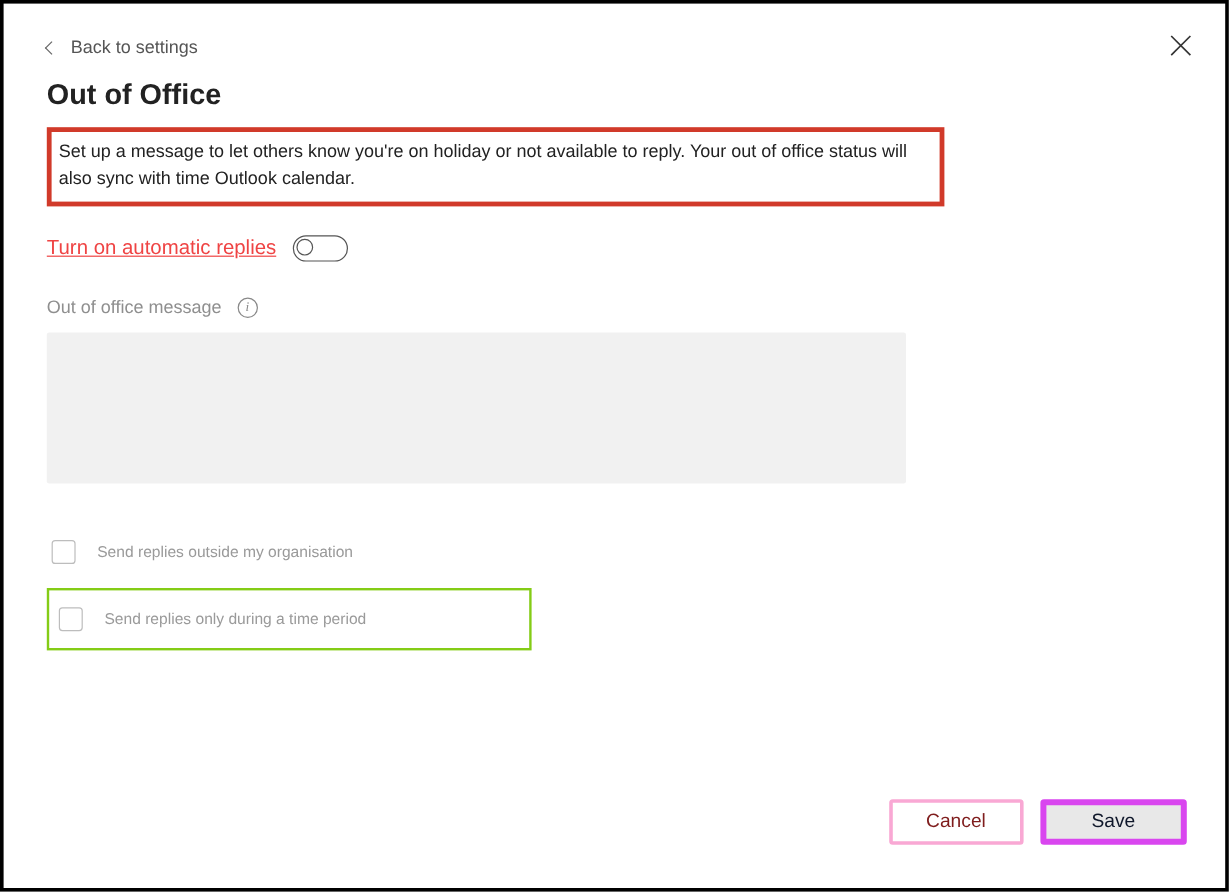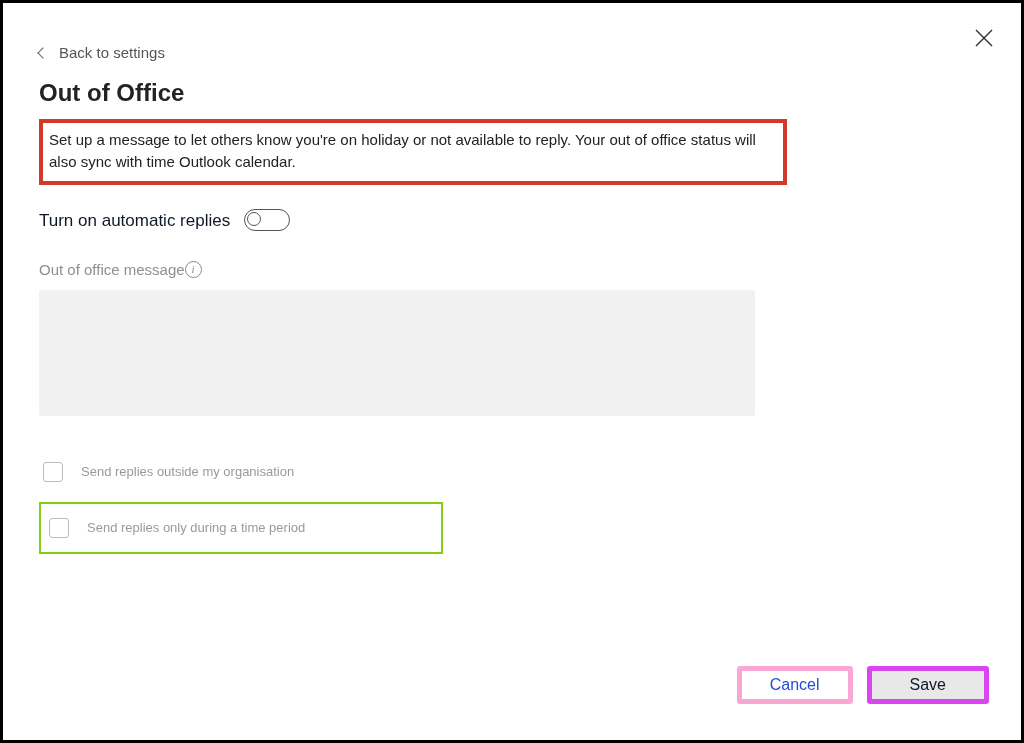--- a/index.html
+++ b/index.html
@@ -17,21 +17,21 @@
     position: relative;
     padding: 20px 32px 20px 36px;
   }
   .back-link {
     display: inline-flex;
     align-items: center;
     color: #555;
     font-size: 15px;
     cursor: pointer;
     margin-bottom: 18px;
-    margin-top: 21px;
+    margin-top: 8px;
   }
   .back-link .chev {
     display: inline-block;
     width: 8px;
     height: 8px;
     border-left: 1.6px solid #666;
     border-bottom: 1.6px solid #666;
     transform: rotate(45deg);
     margin-right: 12px;
   }
@@ -53,25 +53,26 @@
     border: 4px solid #d13a2a;
     padding: 6px 8px 8px 6px;
     width: 748px;
     font-size: 15px;
     line-height: 1.45;
     color: #222;
     margin-bottom: 24px;
   }
   .toggle-row {
     display: flex;
-    align-items: flex-end;
+    align-items: center;
     gap: 14px;
     font-size: 17px;
-    color: #0f172a;
+    color: #ef4444;
     margin-bottom: 30px;
+    text-decoration: underline;
   }
   .toggle-switch {
     width: 46px;
     height: 22px;
     border: 1.5px solid #555;
     border-radius: 12px;
     position: relative;
     cursor: pointer;
     background: #fff;
   }
@@ -81,21 +82,21 @@
     top: 2px;
     width: 14px;
     height: 14px;
     border: 1.5px solid #555;
     border-radius: 50%;
     background: #fff;
   }
   .msg-label-row {
     display: flex;
     align-items: center;
-    gap: 0;
+    gap: 13px;
     color: #8f8f8f;
     font-size: 15px;
     margin-bottom: 12px;
   }
   .info-icon {
     width: 17px;
     height: 17px;
     border: 1.3px solid #888;
     border-radius: 50%;
     display: flex;
@@ -154,22 +155,22 @@
   .btn {
     height: 38px;
     padding: 0 28px;
     border-radius: 3px;
     font-size: 16px;
     cursor: pointer;
     font-family: inherit;
   }
   .btn-cancel {
     background: #fff;
-    border: 5px solid #f9a8d4;
-    color: #1d4ed8;
+    border: 3px solid #f9a8d4;
+    color: #7f1d1d;
   }
   .btn-save {
     background: #e8e8e8;
     border: 5px solid #d946ef;
     color: #0f172a;
     cursor: default;
     padding: 0 38px;
   }
 </style>
 </head>

